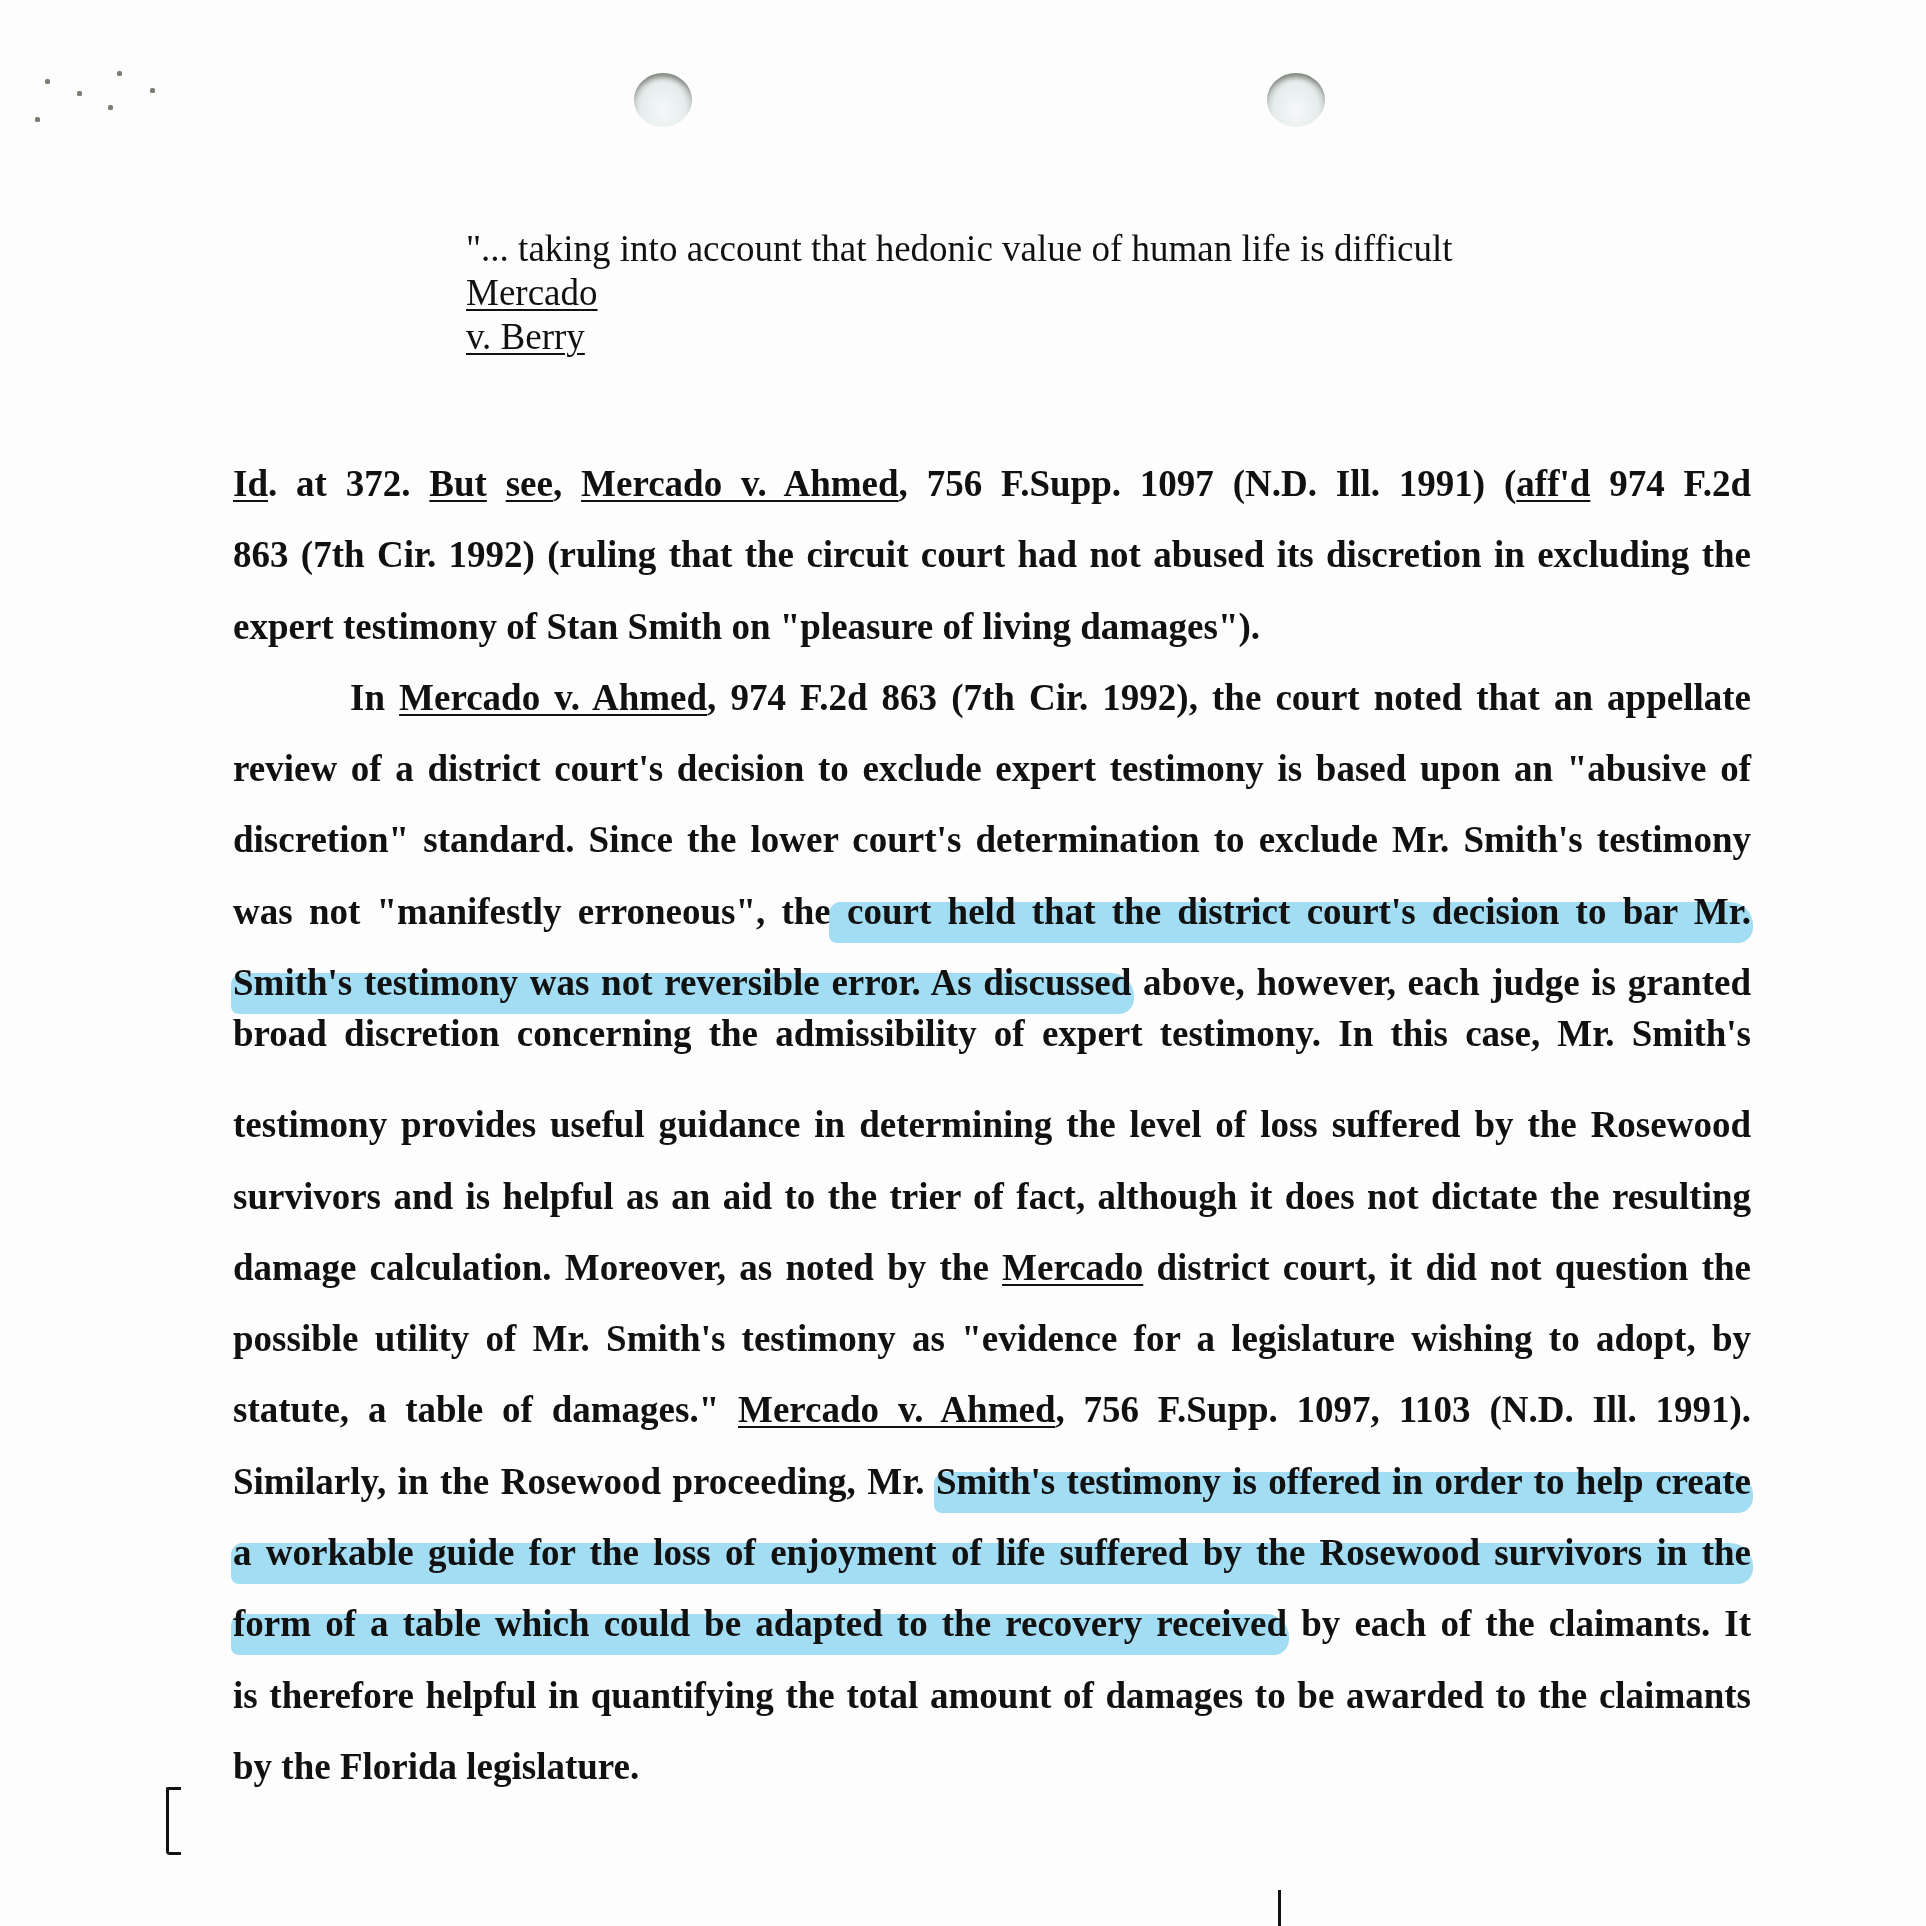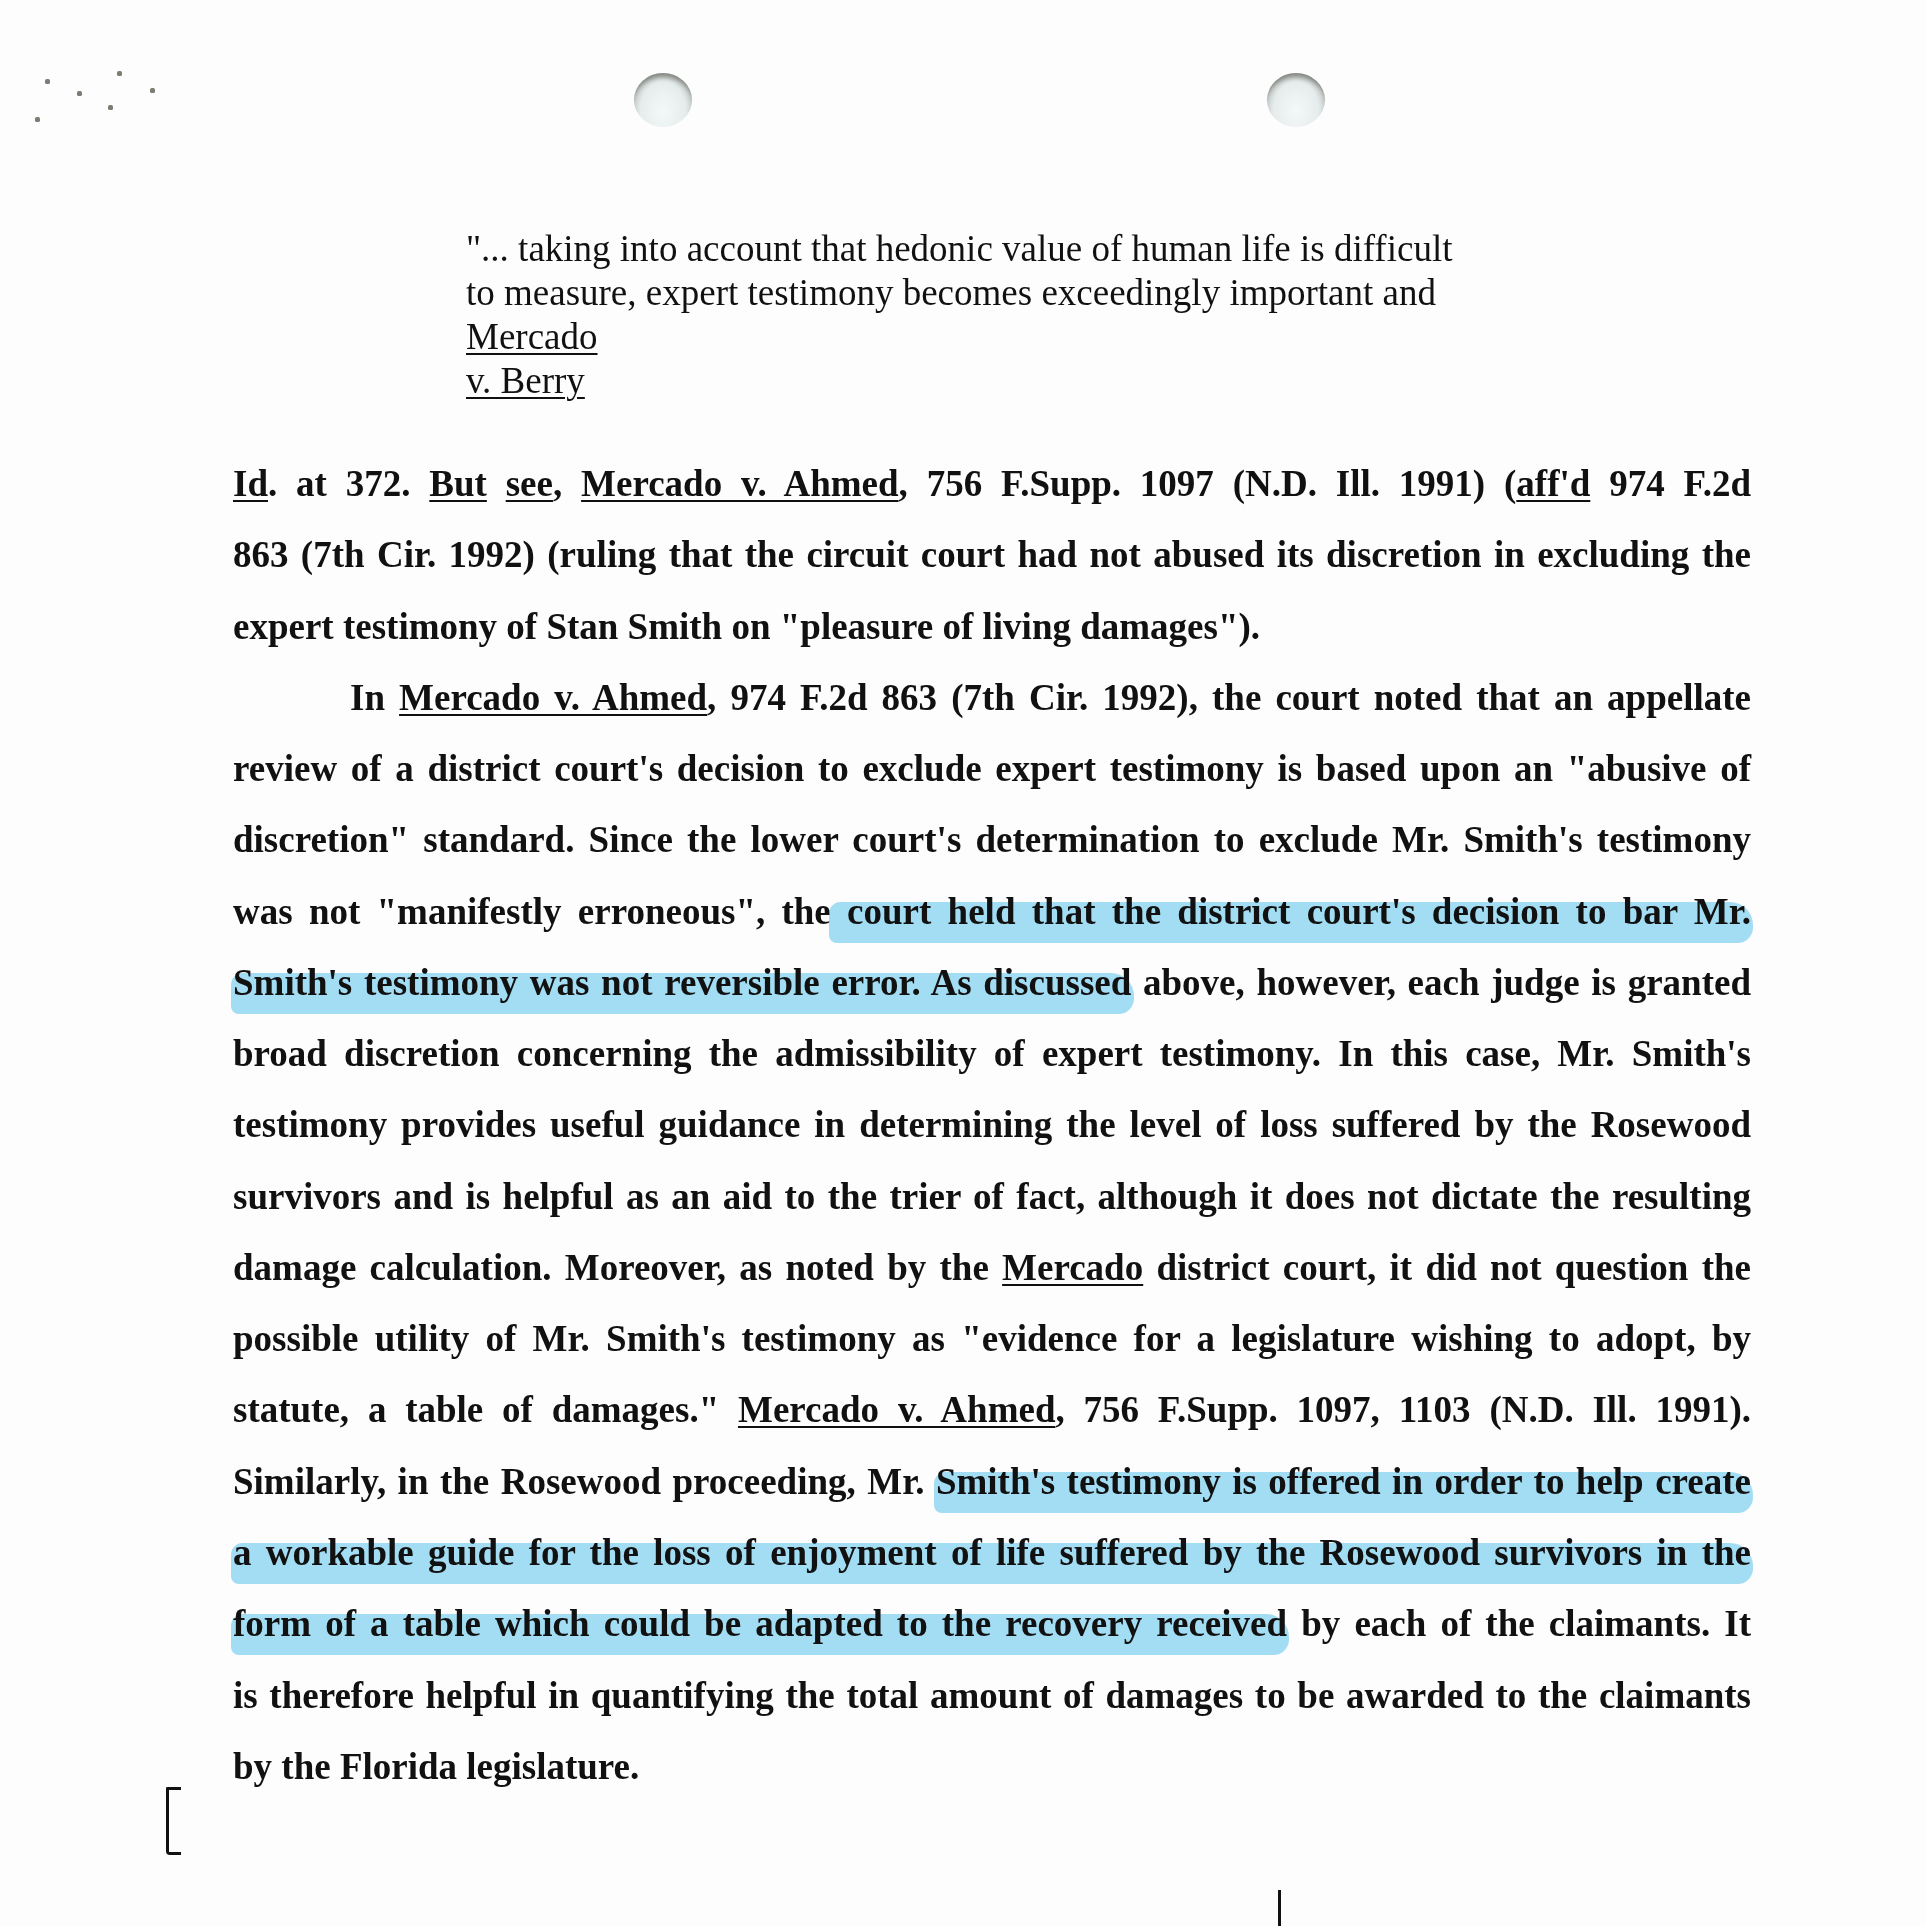--- a/index.html
+++ b/index.html
@@ -72,42 +72,39 @@
   <div class="speck" style="left:108px;top:105px"></div>
   <div class="speck" style="left:117px;top:71px"></div>
   <div class="speck" style="left:150px;top:88px"></div>
   <div class="speck" style="left:35px;top:117px"></div>
 
   <div class="quote">
     <div class="line">
         <span>"... taking into account that hedonic value of human life is difficult</span>
       </div>
     <div class="line">
-        <span>to measure, expert testimony becomes exceedingly important and</span>
-      </div>
-    <div class="line">
       <u>Mercado</u>
     </div>
     <div class="line last">
       <u>v. Berry</u>
     </div>
   </div>
 
   <div class="body-text">
 
     <div class="tl" style="top:0px"><u>Id</u><span>. at 372.  </span><u>But</u><span> </span><u>see</u><span>, </span><u>Mercado v. Ahmed</u><span>, 756 F.Supp. 1097 (N.D. Ill. 1991) (</span><u>aff'd</u><span> 974 F.2d</span></div>
     <div class="tl" style="top:71px">863 (7th Cir. 1992) (ruling that the circuit court had not abused its discretion in excluding the</div>
     <div class="tl noj" style="top:143px">expert testimony of Stan Smith on "pleasure of living damages").</div>
 
     <div class="tl indent" style="top:214px"><span>In </span><u>Mercado v. Ahmed</u><span>, 974 F.2d 863 (7th Cir. 1992), the court noted that an appellate</span></div>
     <div class="tl" style="top:285px">review of a district court's decision to exclude expert testimony is based upon an "abusive of</div>
     <div class="tl" style="top:356px">discretion" standard.  Since the lower court's determination to exclude Mr. Smith's testimony</div>
     <div class="tl" style="top:428px"><span>was not "manifestly erroneous", the</span><span class="hl"> court held that the district court's decision to bar Mr.</span></div>
     <div class="tl" style="top:499px"><span class="hl">Smith's testimony was not reversible error.  As discussed</span><span> above, however, each judge is granted</span></div>
-    <div class="tl" style="top:570px">broad discretion concerning the admissibility of expert testimony.  In this case, Mr. Smith's</div>
+    <div class="tl" style="top:550px">broad discretion concerning the admissibility of expert testimony.  In this case, Mr. Smith's</div>
     <div class="tl" style="top:641px">testimony provides useful guidance in determining the level of loss suffered by the Rosewood</div>
     <div class="tl" style="top:713px">survivors and is helpful as an aid to the trier of fact, although it does not dictate the resulting</div>
     <div class="tl" style="top:784px"><span>damage calculation.  Moreover, as noted by the </span><u>Mercado</u><span> district court, it did not question the</span></div>
     <div class="tl" style="top:855px">possible utility of Mr. Smith's testimony as "evidence for a legislature wishing to adopt, by</div>
     <div class="tl" style="top:926px"><span>statute, a table of damages."  </span><u>Mercado v. Ahmed</u><span>, 756 F.Supp. 1097, 1103 (N.D. Ill. 1991).</span></div>
     <div class="tl" style="top:998px"><span>Similarly, in the Rosewood proceeding, Mr. </span><span class="hl">Smith's testimony is offered in order to help create</span></div>
     <div class="tl" style="top:1069px"><span class="hl">a workable guide for the loss of enjoyment of life suffered by the Rosewood survivors in the</span></div>
     <div class="tl" style="top:1140px"><span class="hl">form of a table which could be adapted to the recovery received</span><span> by each of the claimants.  It</span></div>
     <div class="tl" style="top:1212px">is therefore helpful in quantifying the total amount of damages to be awarded to the claimants</div>
     <div class="tl noj" style="top:1283px">by the Florida legislature.</div>

